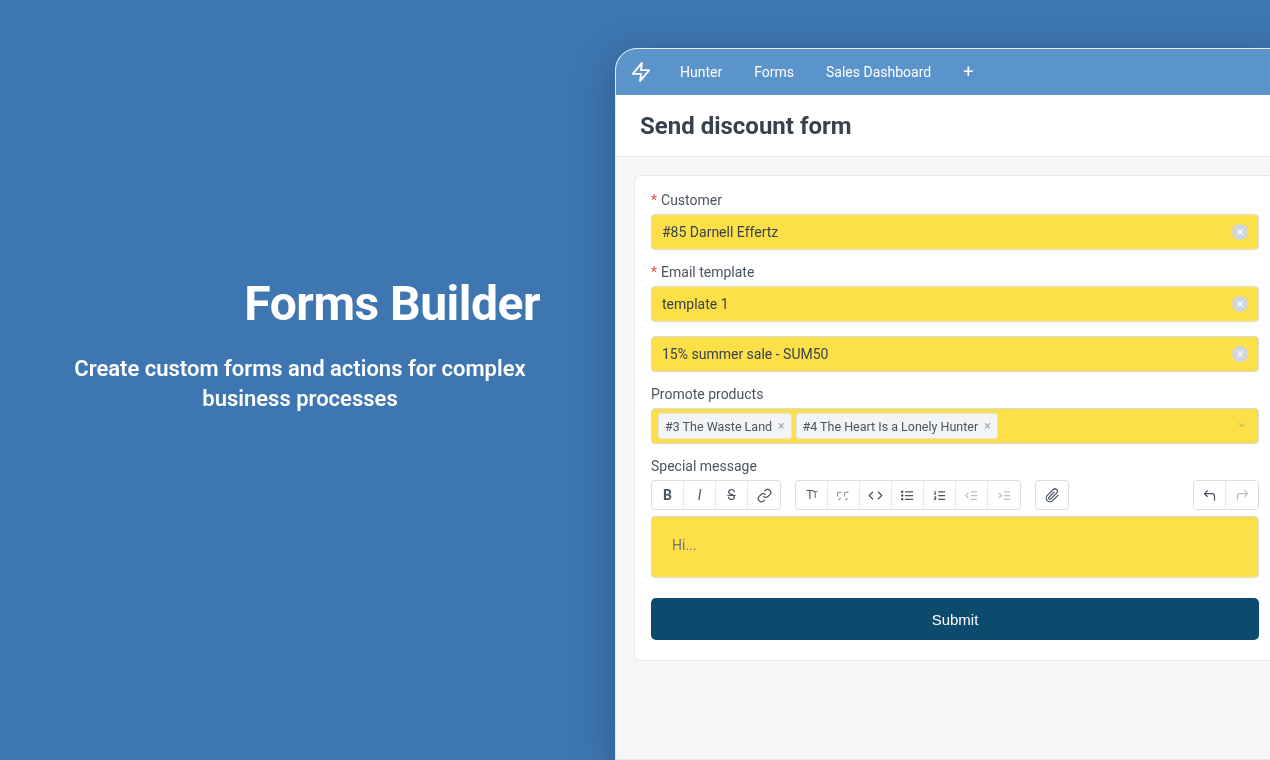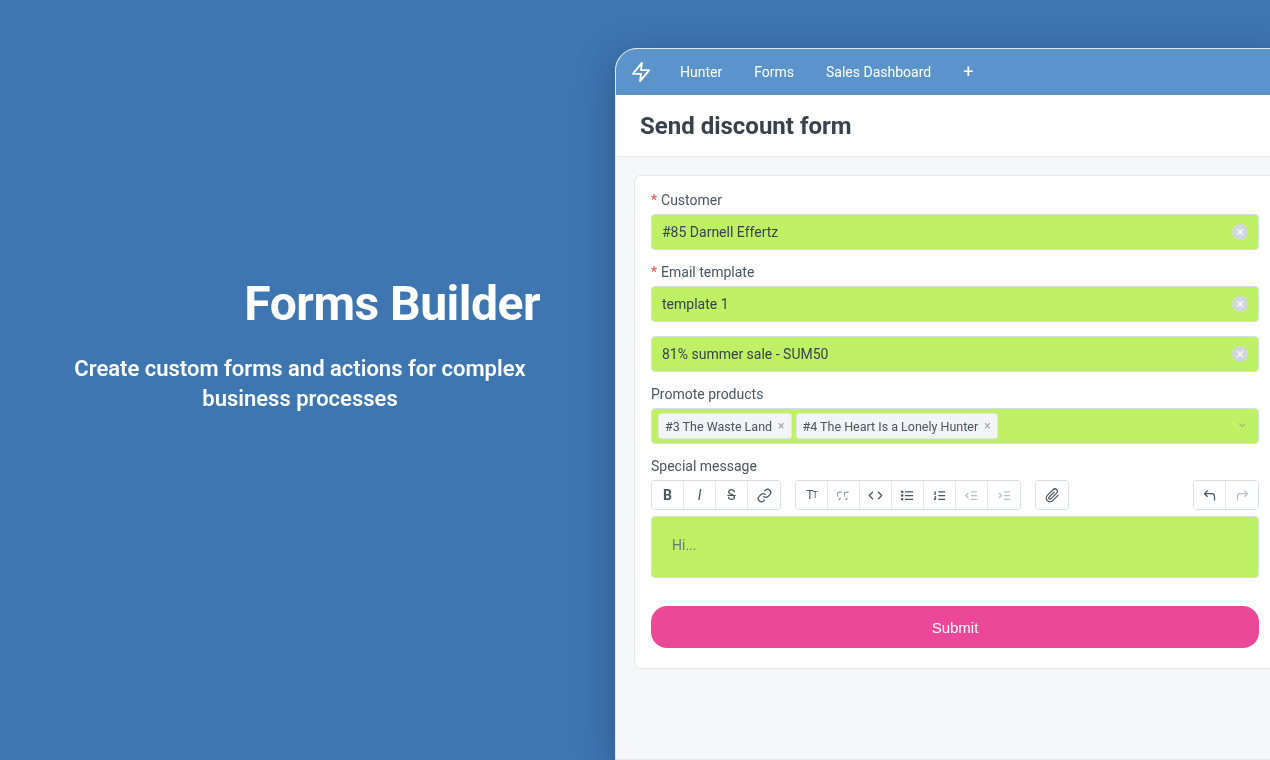--- a/index.html
+++ b/index.html
@@ -19,36 +19,36 @@
 .tab-plus { padding: 4px 8px; font-size: 18px; line-height: 1; margin-left: 6px; cursor:pointer; }
 .page-title-strip { height: 62px; display:flex; align-items:center; padding: 0 24px; border-bottom: 1px solid #e8ebee; background: #fff; }
 .page-title-strip h2 { font-size: 24px; font-weight: 700; color: #38424d; }
 .canvas { background: #f6f7f8; padding: 18px; height: calc(100% - 46px - 62px); overflow:auto; }
 .card { background: #fff; border: 1px solid #e5e8ec; border-radius: 6px; padding: 16px 16px 20px; }
 .field { margin-bottom: 14px; }
 .field:last-of-type { margin-bottom: 0; }
 .label { font-size: 14px; color: #4a5560; margin-bottom: 6px; display:block; }
 .req { color: #d9524e; margin-right: 4px; }
 .select, .multi, .editor-body {
-  width: 100%; border: 1px solid #d7dde3; border-radius: 4px; background: #bef264; font-size: 14px; color: #38424d;
+  width: 100%; border: 1px solid #d7dde3; border-radius: 4px; background: #fde047; font-size: 14px; color: #38424d;
 }
 .select { height: 36px; display:flex; align-items:center; padding: 0 10px; position:relative; cursor:pointer; }
 .select .clear { position:absolute; right:10px; top:50%; transform:translateY(-50%); width:16px; height:16px; border-radius:50%; background:#cfd6dd; color:#fff; font-size:11px; display:flex; align-items:center; justify-content:center; cursor:pointer; }
 .multi { min-height: 36px; padding: 4px 28px 4px 6px; display:flex; flex-wrap:wrap; gap:4px; position:relative; cursor:text; }
 .multi .caret { position:absolute; right:10px; top:50%; transform:translateY(-50%); color:#8a95a1; pointer-events:none; }
 .tag { background:#f2f4f6; border:1px solid #e0e5ea; border-radius:3px; padding: 2px 6px; font-size: 12.5px; color:#4a5560; display:flex; align-items:center; gap:6px; }
 .tag-x { color:#9aa4af; cursor:pointer; font-size: 12px; }
 .toolbar { display:flex; gap:14px; margin-bottom: 6px; }
 .toolgroup { display:flex; border:1px solid #d7dde3; border-radius:4px; overflow:hidden; }
 .toolbtn { width:32px; height:28px; display:flex; align-items:center; justify-content:center; background:#fff; color:#4a5560; cursor:pointer; border-right:1px solid #e5e8ec; font-size:14px; }
 .toolbtn:last-child { border-right:none; }
 .toolbtn.dim { color:#b8c1ca; }
 .toolbtn svg { width:15px; height:15px; }
 .editor-body { min-height: 62px; padding: 20px; color:#6b7682; font-size:14px; resize:none; }
-.submit { margin-top:28px; width:100%; height:42px; background:#ec4899; border:none; border-radius:16px; color:#fff; font-size:15px; cursor:pointer; }
+.submit { margin-top:20px; width:100%; height:42px; background:#0c4a6e; border:none; border-radius:5px; color:#fff; font-size:15px; cursor:pointer; }
 </style>
 </head>
 <body>
 
 <div class="marketing">
   <h1>Forms Builder</h1>
   <p>Create custom forms and actions for complex business processes</p>
 </div>
 
 <div class="app-wrap">
@@ -83,21 +83,21 @@
       <div class="field">
         <label class="label"><span class="req">*</span><span>Email template</span></label>
         <div class="select">
           <span>template 1</span>
           <span class="clear">✕</span>
         </div>
       </div>
 
       <div class="field">
         <div class="select">
-          <span>81% summer sale - SUM50</span>
+          <span>15% summer sale - SUM50</span>
           <span class="clear">✕</span>
         </div>
       </div>
 
       <div class="field">
         <label class="label">Promote products</label>
         <div class="multi">
           <span class="tag">
               <span>#3 The Waste Land</span>
               <span class="tag-x">×</span>

